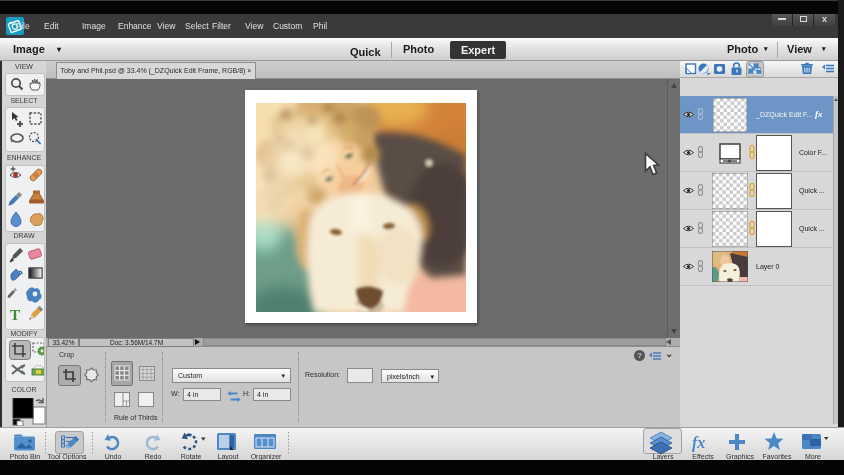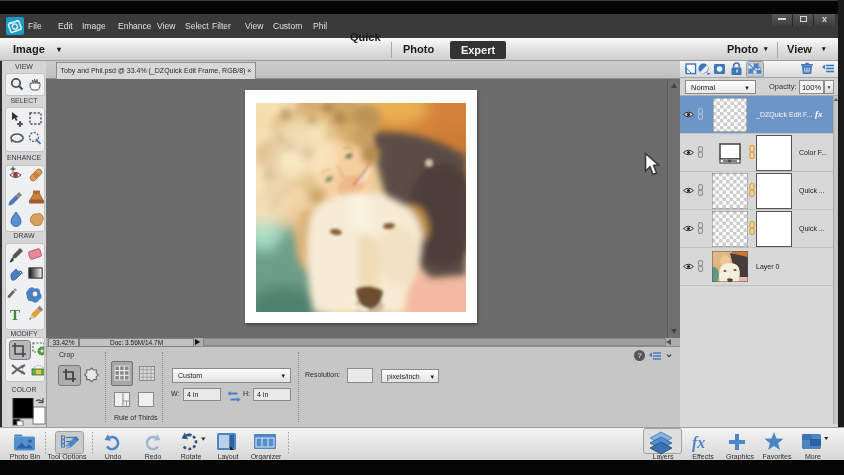--- a/index.html
+++ b/index.html
@@ -91,35 +91,35 @@
           <rect x="3.5" y="5" width="11" height="9" rx="1" fill="none" stroke="#fff" stroke-width="1.4"></rect>
     <circle cx="9" cy="9.5" r="2.6" fill="none" stroke="#fff" stroke-width="1.2"></circle>
     <rect x="5" y="3.8" width="3" height="1.8" fill="#fff"></rect>
         </g>
   </svg></div>
   <div class="abs" id="winbtns">
     <div class="wb"><span style="display:inline-block; width:8px; height:2px; background:#d8d8d8; margin-bottom:2px;"></span></div>
     <div class="wb"><span style="display:inline-block; width:7px; height:6px; border:1.5px solid #d8d8d8; margin-top:2px;"></span></div>
     <div class="wb" style="font-size:9px; font-weight:bold; color:#d8d8d8;">x</div>
   </div>
-  <span class="mitem" style="left:28px">File</span>
-  <span class="mitem" style="left:58px">Edit</span>
+  <span class="mitem" style="left:16px">File</span>
+  <span class="mitem" style="left:44px">Edit</span>
   <span class="mitem" style="left:82px">Image</span>
   <span class="mitem" style="left:118px">Enhance</span>
   <span class="mitem" style="left:157px">View</span>
   <span class="mitem" style="left:185px">Select</span>
   <span class="mitem" style="left:212px">Filter</span>
   <span class="mitem" style="left:245px">View</span>
   <span class="mitem" style="left:273px">Custom</span>
   <span class="mitem" style="left:313px">Phil</span>
 
   <div class="abs" id="openbar"></div>
   <span class="ob" style="left:13px; top:43px;">Image</span>
   <span class="ob" style="left:57px; top:45px; font-size:8px;">▾</span>
-  <span class="ob" style="left:350px; top:31px;">Quick</span>
+  <span class="ob" style="left:350px; top:46px;">Quick</span>
   <span class="ob" style="left:403px; top:43px;">Photo</span>
   <div class="abs" style="left:391px; top:42px; width:1px; height:16px; background:#a8a8a8;"></div>
   <div class="abs" style="left:777px; top:42px; width:1px; height:16px; background:#a8a8a8;"></div>
   <div class="abs" id="expertbox">Expert</div>
   <span class="ob" style="left:727px; top:43px;">Photo</span>
   <span class="ob" style="left:764px; top:45px; font-size:7px;">▾</span>
   <span class="ob" style="left:787px; top:43px;">View</span>
   <span class="ob" style="left:822px; top:45px; font-size:7px;">▾</span>
 
   <div class="abs" id="tabbar">
@@ -456,26 +456,20 @@
             <line x1="129.3" y1="6.5" x2="129" y2="11.5"></line>
           </g>
         <path d="M142 6 l3 -2.5 v5 Z" fill="#3b78bb"></path>
         <g stroke="#3b78bb" stroke-width="1.6">
             <line x1="146" y1="4.5" x2="154" y2="4.5"></line>
             <line x1="146" y1="7.5" x2="154" y2="7.5"></line>
             <line x1="146" y1="10.5" x2="154" y2="10.5"></line>
           </g>
       </svg>
     </div>
-    <div class="abs" style="left:0; top:17px; width:158px; height:18px; background:#d2d2d2; border-bottom:1px solid #adadad;">
-      <div class="abs" style="left:5px; top:2px; width:71px; height:14px; background:linear-gradient(#fdfdfd,#e8e8e8); border:1px solid #8c8c8c; font-size:7.5px; color:#222; line-height:13px; padding-left:5px;">Normal<span style="position:absolute; right:5px; font-size:6px; top:1px;">▼</span></div>
-      <span class="abs" style="left:89px; top:4px; font-size:7.5px; color:#333;">Opacity:</span>
-      <div class="abs" style="left:119px; top:2px; width:25px; height:14px; background:#f2f2f2; border:1px solid #8c8c8c; font-size:7.5px; color:#222; line-height:13px; text-align:center;">100%</div>
-      <div class="abs" style="left:144px; top:2px; width:10px; height:14px; background:linear-gradient(#fdfdfd,#d8d8d8); border:1px solid #8c8c8c; font-size:5px; color:#333; line-height:13px; text-align:center;">▼</div>
-    </div>
 
     <div class="abs lrow" style="top:35px; background:#6d96c6;">
       <svg class="leye" width="11" height="7" viewBox="0 0 11 7">
           <path d="M0.5 3.5 q5 -4.5 10 0 q-5 4.5 -10 0" fill="#ddd" stroke="#222" stroke-width="0.9"></path>
           <circle cx="5.5" cy="3.5" r="1.6" fill="#222"></circle>
         </svg>
       <svg class="llink" width="7" height="12" viewBox="0 0 7 12">
           <rect x="1.5" y="0.5" width="4" height="5.5" rx="2" fill="none" stroke="#a9bcd6" stroke-width="1.1"></rect>
           <rect x="1.5" y="6" width="4" height="5.5" rx="2" fill="none" stroke="#a9bcd6" stroke-width="1.1"></rect>
         </svg>

